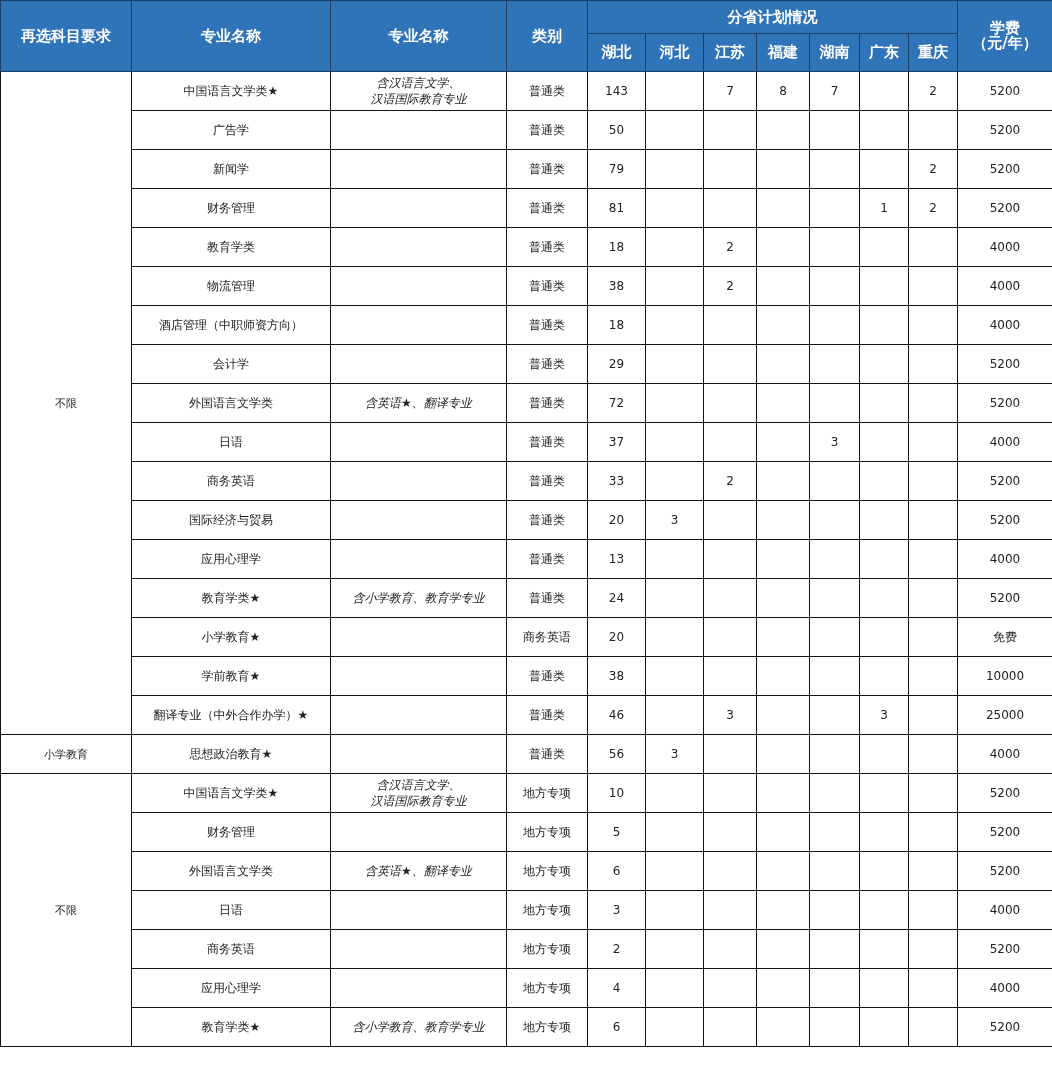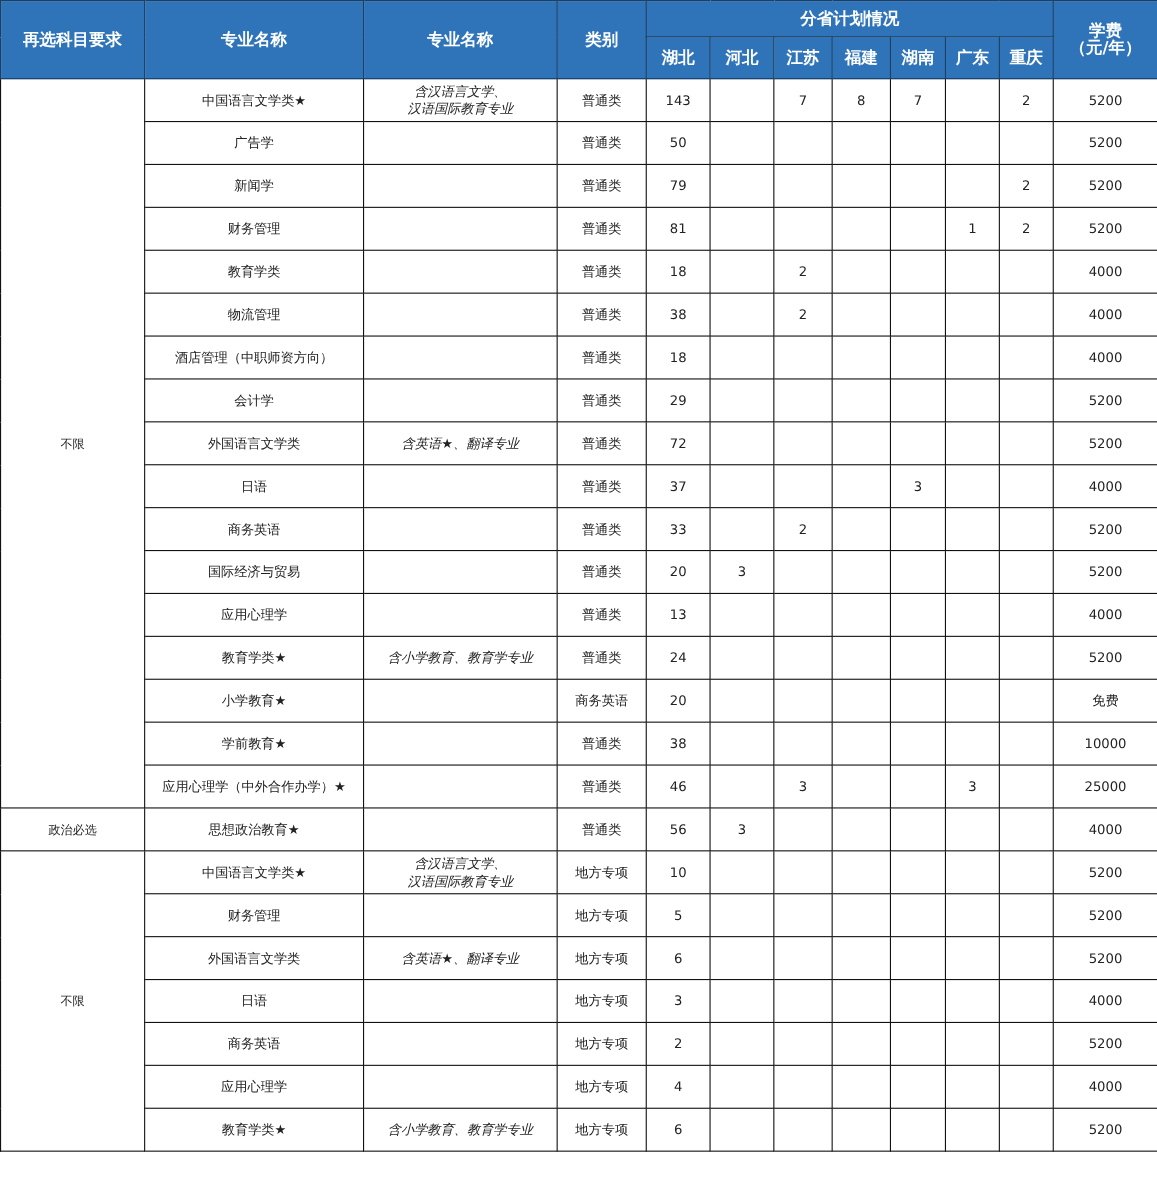--- a/index.html
+++ b/index.html
@@ -277,34 +277,34 @@
         <td>38</td>
         <td></td>
         <td></td>
         <td></td>
         <td></td>
         <td></td>
         <td></td>
         <td>10000</td>
       </tr>
       <tr class="body-row">
-        <td>应用心理学（中外合作办学）★</td>
+        <td>翻译专业（中外合作办学）★</td>
         <td><span class="two-line"></span></td>
         <td>普通类</td>
         <td>46</td>
         <td></td>
         <td>3</td>
         <td></td>
         <td></td>
         <td>3</td>
         <td></td>
         <td>25000</td>
       </tr>
       <tr class="body-row">
-        <td rowspan="1" class="group-cell">政治必选</td>
+        <td rowspan="1" class="group-cell">小学教育</td>
         <td>思想政治教育★</td>
         <td><span class="two-line"></span></td>
         <td>普通类</td>
         <td>56</td>
         <td>3</td>
         <td></td>
         <td></td>
         <td></td>
         <td></td>
         <td></td>

